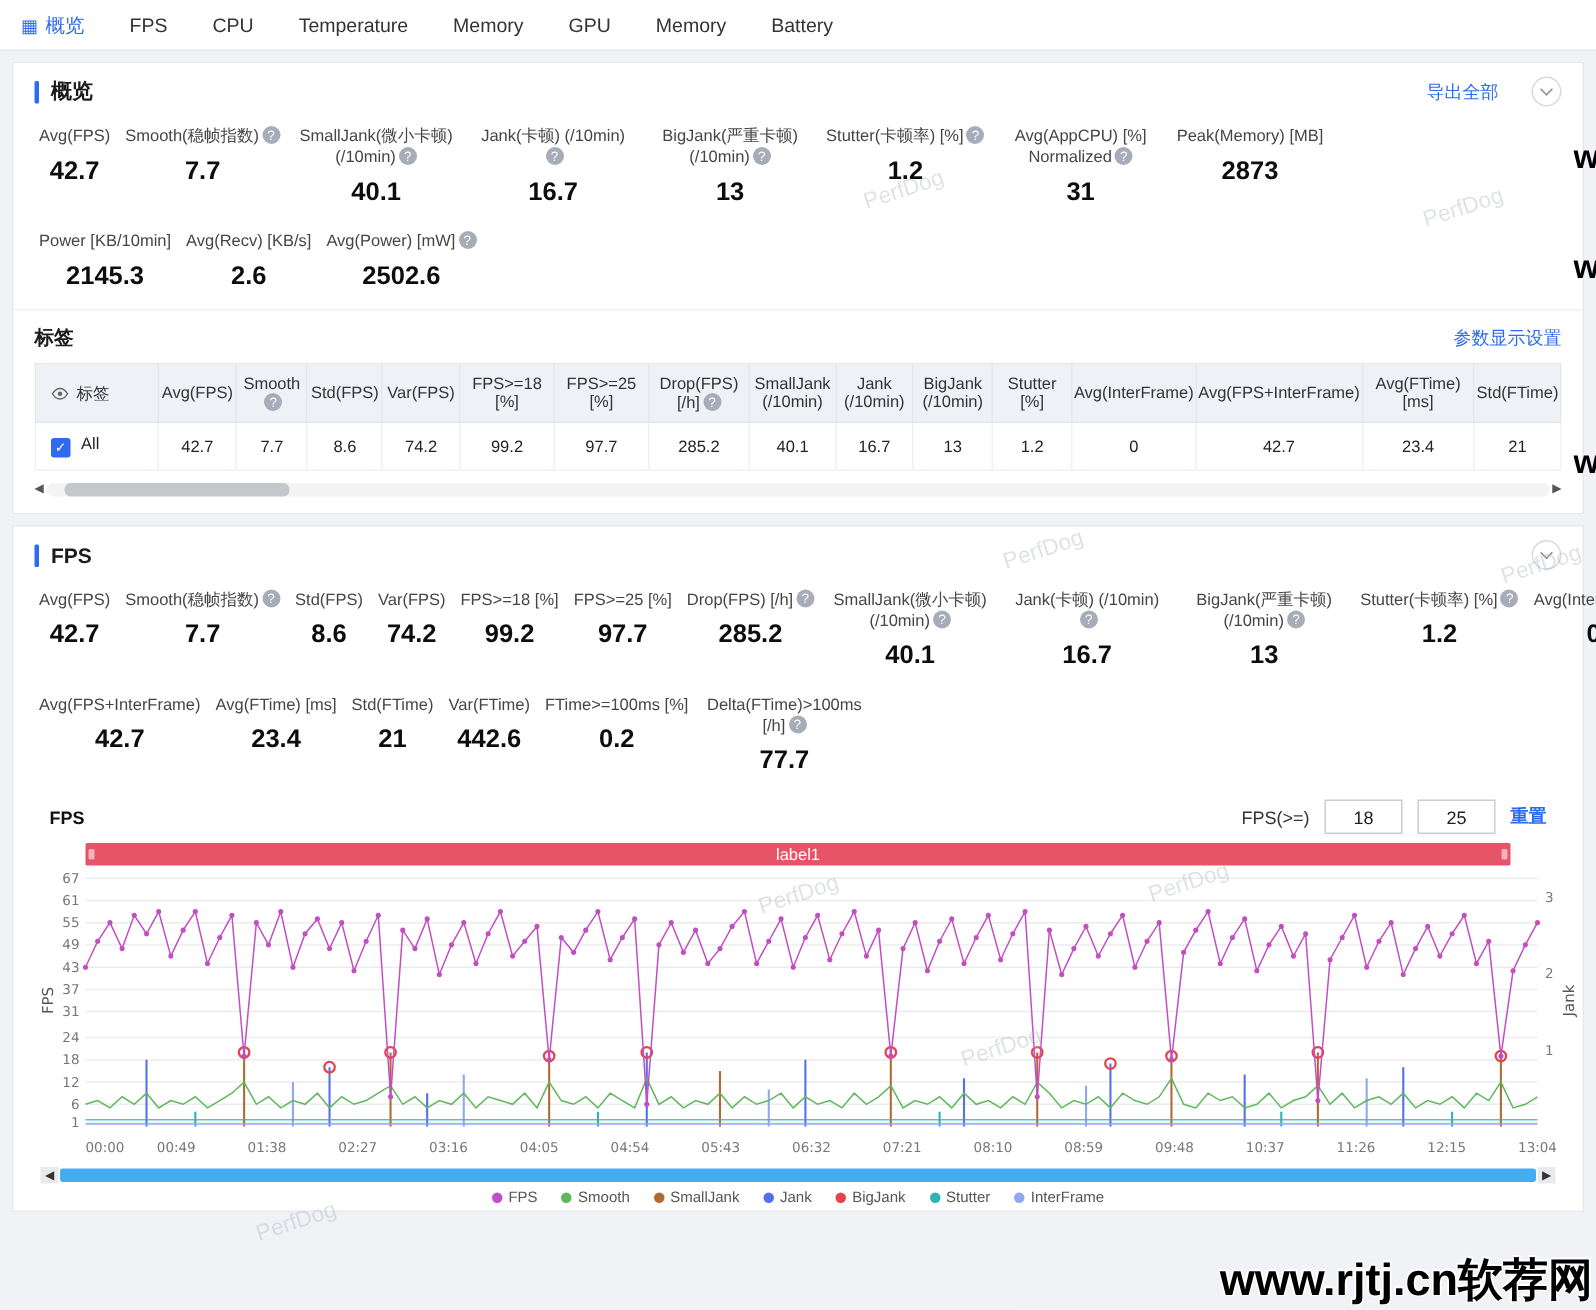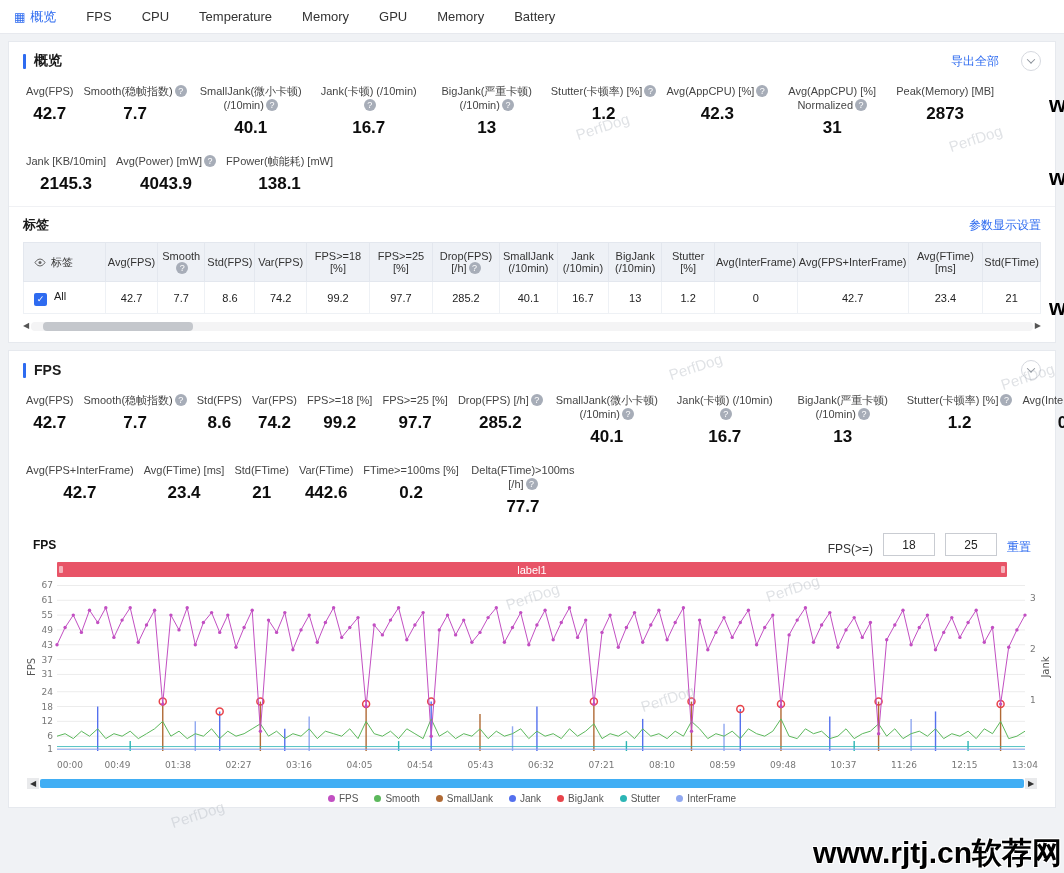--- a/index.html
+++ b/index.html
@@ -37,21 +37,21 @@
   td{border:1px solid #eef1f5;height:31px;text-align:center;color:#222;padding:0 2px;}
   td.lbl,th.lbl{text-align:left;padding-left:10px;}
   .checkbox{width:13px;height:13px;background:#2e6bf0;border-radius:2px;display:inline-block;color:#fff;font-size:9px;line-height:13px;text-align:center;margin-right:7px;vertical-align:-2px;cursor:pointer;}
   .h-scroll{height:12px;margin:6px 14px 10px 14px;display:flex;align-items:center;gap:2px;}
   .h-scroll .arr{font-size:8px;color:#555;line-height:10px;cursor:pointer;}
   .h-track{flex:1;height:9px;background:#f4f4f5;border-radius:4px;position:relative;}
   .h-thumb{position:absolute;left:12px;top:0;height:9px;width:150px;background:#c4c7cc;border-radius:4px;cursor:pointer;}
   
   .chart-head{display:flex;align-items:center;padding:4px 24px 6px 24px;}
   .chart-label{font-weight:bold;font-size:12px;color:#111;}
-  .thresh{margin-left:auto;display:flex;align-items:flex-end;gap:10px;font-size:12px;color:#333;}
+  .thresh{margin-left:auto;display:flex;align-items:center;gap:10px;font-size:12px;color:#333;}
   input.small{width:46px;height:19px;border:1px solid #c9ccd2;text-align:center;font-size:12px;color:#222;font-family:inherit;}
   .banner{margin:0 48px;height:15px;background:#e85467;color:#fff;font-size:11px;display:flex;align-items:center;justify-content:center;position:relative;border-radius:1px;}
   .banner .handle{position:absolute;top:4px;width:4px;height:7px;background:rgba(255,255,255,.55);border-radius:1px;}
   .banner .handle.l{left:2px;} .banner .handle.r{right:2px;}
   svg text.tick{font-size:9px;fill:#777;font-family:"DejaVu Sans",sans-serif;}
   svg text.axl{font-size:10px;fill:#555;font-family:"DejaVu Sans",sans-serif;}
   .blue-scroll{margin:1px 18px 0 18px;height:11px;display:flex;align-items:center;gap:1px;}
   .blue-scroll .cap{width:12px;height:11px;background:#e9eaec;color:#333;font-size:8px;line-height:11px;text-align:center;cursor:pointer;}
   .blue-thumb{flex:1;height:9px;background:#41aef4;border-radius:2px;cursor:pointer;}
   .legend{display:flex;justify-content:center;align-items:center;gap:16px;font-size:10px;color:#555;padding:4px 0 3px 0;}
@@ -125,44 +125,40 @@
         </div>
         <div class="metric">
           <div class="m-label"><span>BigJank(严重卡顿) (/10min)</span><span class="help">?</span></div>
           <div class="m-value">13</div>
         </div>
         <div class="metric">
           <div class="m-label"><span>Stutter(卡顿率) [%]</span><span class="help">?</span></div>
           <div class="m-value">1.2</div>
         </div>
         <div class="metric">
-          <div class="m-label"><span>Avg(AppCPU) [%]</span><span class="help">?</span></div>
-          <div class="m-value">42.3</div>
-        </div>
-        <div class="metric">
           <div class="m-label"><span>Avg(AppCPU) [%] Normalized</span><span class="help">?</span></div>
           <div class="m-value">31</div>
         </div>
         <div class="metric">
           <div class="m-label"><span>Peak(Memory) [MB]</span></div>
           <div class="m-value">2873</div>
         </div>
       </div>
       <div class="metric-row">
         <div class="metric">
-          <div class="m-label"><span>Jank [KB/10min]</span></div>
+          <div class="m-label"><span>Power [KB/10min]</span></div>
           <div class="m-value">2145.3</div>
         </div>
         <div class="metric">
+          <div class="m-label"><span>Avg(Recv) [KB/s]</span></div>
+          <div class="m-value">2.6</div>
+        </div>
+        <div class="metric">
           <div class="m-label"><span>Avg(Power) [mW]</span><span class="help">?</span></div>
-          <div class="m-value">4043.9</div>
-        </div>
-        <div class="metric">
-          <div class="m-label"><span>FPower(帧能耗) [mW]</span></div>
-          <div class="m-value">138.1</div>
+          <div class="m-value">2502.6</div>
         </div>
       </div>
     </div>
 
   <div class="sub-head">
     <span class="sub-title">标签</span>
     <span class="head-right">
       <span class="link">参数显示设置</span>
     </span>
   </div>
@@ -331,21 +327,21 @@
         </div>
       </div>
     </div>
 
   <div class="chart-head">
     <span class="chart-label">FPS</span>
     <span class="thresh">
       <span>FPS(&gt;=)</span>
       <input class="small" value="18" style="">
       <input class="small" value="25" style="">
-      <span class="link" style="font-weight:normal">重置</span>
+      <span class="link" style="font-weight:bold">重置</span>
     </span>
   </div>
 
   <div class="banner">
     <span class="handle l"></span>
     <span>label1</span>
     <span class="handle r"></span>
   </div>
 
   <svg id="fps-chart-svg" width="1028" height="200" style="display:block;margin:0 18px;">

